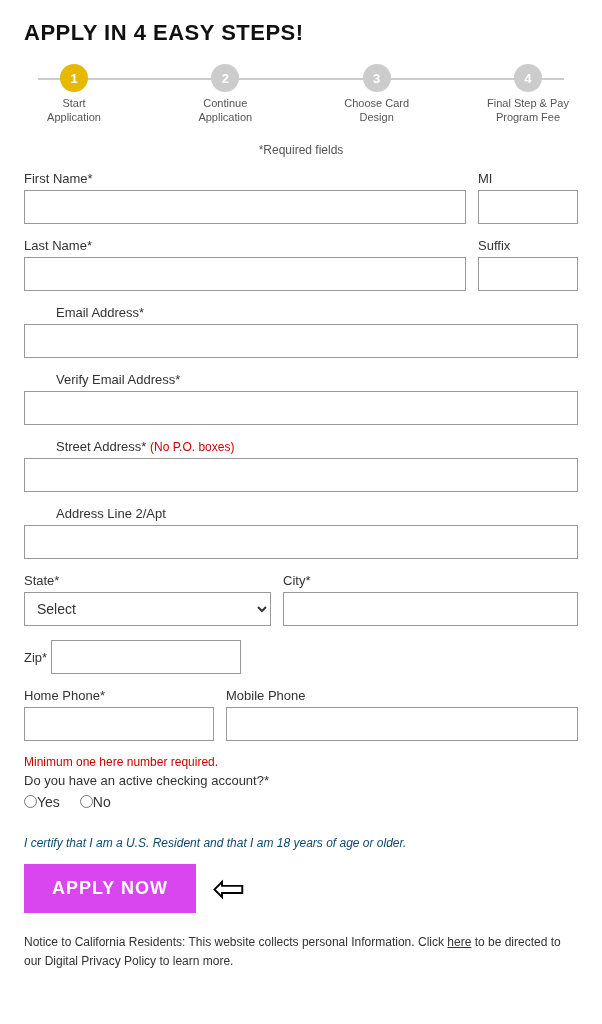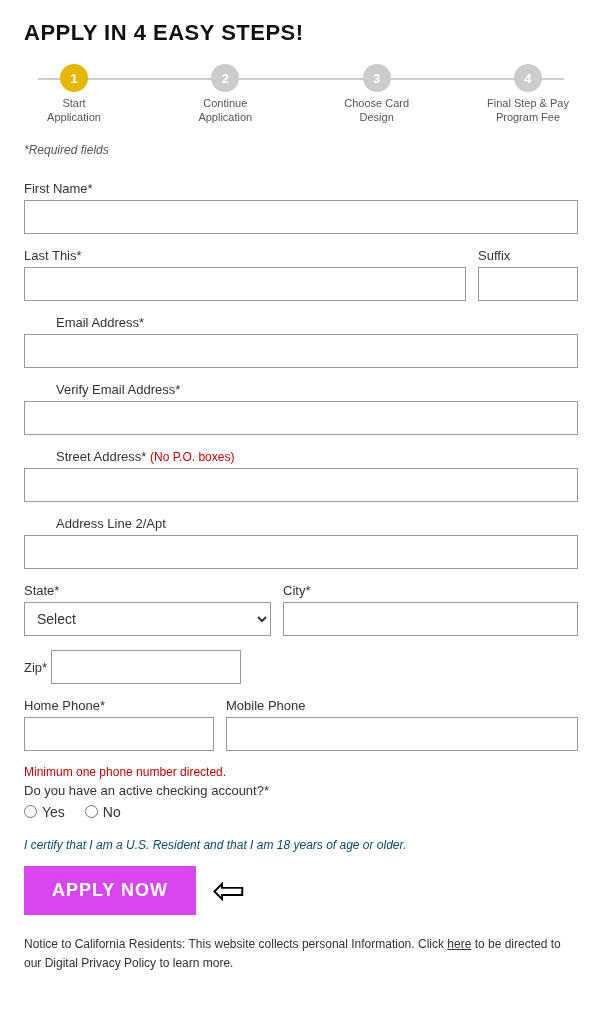--- a/index.html
+++ b/index.html
@@ -72,25 +72,24 @@
       background: #e6b800;
     }
 
     .step-label {
       font-size: 11px;
       color: #555;
       line-height: 1.3;
     }
 
     .required-note {
-      text-align: left;
+      text-align: center;
       font-size: 12px;
       color: #555;
-      margin-bottom: 24px;
-      font-style: italic;
+      margin-bottom: 14px;
     }
 
     
     .form-row {
       display: flex;
       gap: 12px;
       margin-bottom: 14px;
     }
 
     .form-group {
@@ -192,23 +191,22 @@
 
     .radio-group {
       display: flex;
       gap: 20px;
       align-items: center;
     }
 
     .radio-group label {
       display: flex;
       align-items: center;
-      gap: 5px;
       font-size: 14px;
-      margin-bottom: 8px;
+      margin-bottom: 16px;
       cursor: pointer;
     }
 
     .certify-text {
       color: #0c4a6e;
       font-size: 12px;
       margin-bottom: 14px;
       font-style: italic;
     }
 
@@ -277,26 +275,30 @@
 
 <div class="required-note">*Required fields</div>
 
 <div class="form-row">
   <div class="form-group">
     <label>
       <span>First Name</span><span class="required-star">*</span>
     </label>
     <input type="text" style="">
   </div>
+  <div class="form-group small">
+    <label>MI</label>
+    <input type="text" style="">
+  </div>
 </div>
 
 <div class="form-row">
   <div class="form-group">
     <label>
-      <span>Last This</span><span class="required-star">*</span>
+      <span>Last Name</span><span class="required-star">*</span>
     </label>
     <input type="text" style="">
   </div>
   <div class="form-group small">
     <label>Suffix</label>
     <input type="text" style="">
   </div>
 </div>
 
 <div class="full-width">
@@ -405,21 +407,21 @@
       <span>Home Phone</span><span class="required-star">*</span>
     </label>
     <input type="tel" style="">
   </div>
   <div class="form-group mobile-phone">
     <label>Mobile Phone</label>
     <input type="tel" style="">
   </div>
 </div>
 
-<div class="error-text">Minimum one phone number directed.</div>
+<div class="error-text">Minimum one here number required.</div>
 
 <div class="checking-section">
   <label>
     <span>Do you have an active checking account?</span><span class="required-star">*</span>
   </label>
   <div class="radio-group">
     <label>
       <input type="radio" name="checking" value="yes" style="">
       <span>Yes</span>
     </label>

